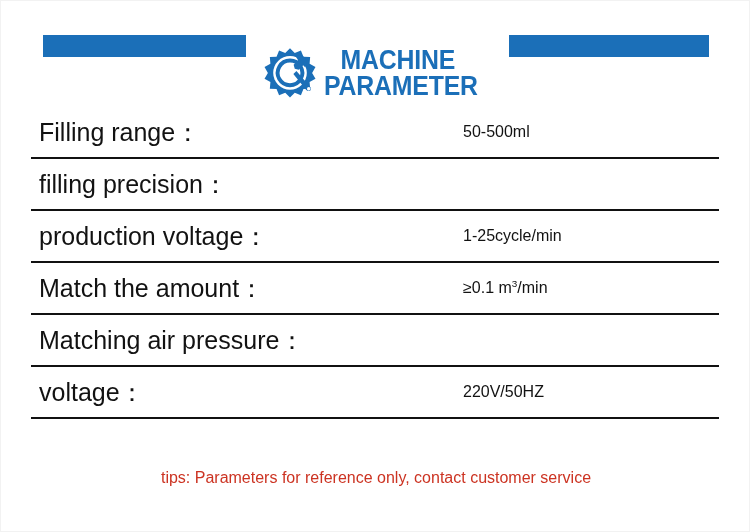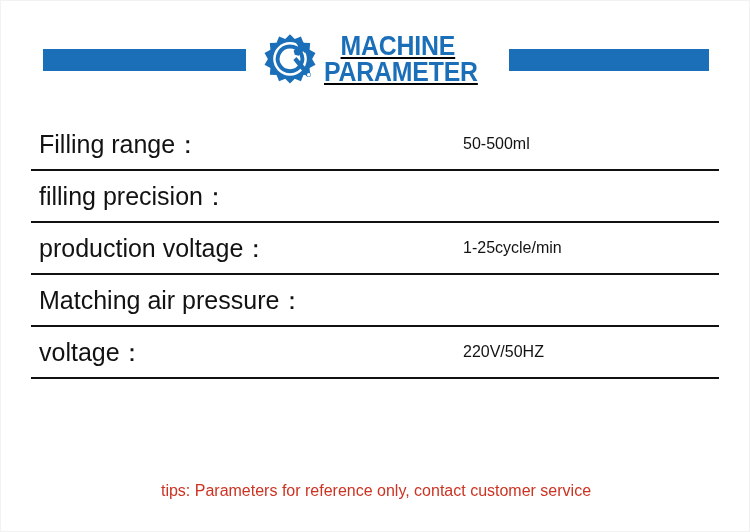--- a/index.html
+++ b/index.html
@@ -19,27 +19,25 @@
     height: 532px;
     box-sizing: border-box;
     border: 1px solid #f2f2f2;
     background: #ffffff;
   }
 
   
   .header {
     position: absolute;
     left: 0;
-    top: 20px;
+    top: 34px;
     width: 750px;
     height: 78px;
     display: flex;
-    align-items: center;
     justify-content: center;
-    text-decoration: underline;
   }
   .rule {
     height: 22px;
     background: #1b6fb8;
     flex: 0 0 auto;
   }
   .rule-left  { width: 203px; margin-right: 16px; }
   .rule-right { width: 200px; margin-left: 18px; }
 
   .title-block {
@@ -64,21 +62,21 @@
     transform-origin: left center;
     white-space: nowrap;
   }
   .title-text .l1 { display: block; padding-left: 18px; }
   .title-text .l2 { display: block; }
 
   
   .table {
     position: absolute;
     left: 30px;
-    top: 118px;
+    top: 106px;
     width: 688px;
   }
   .row {
     position: relative;
     height: 50px;
     border-bottom: 2px solid #111111;
     display: flex;
     align-items: center;
   }
   .row:last-child { border-bottom: 2px solid #111111; }
@@ -103,21 +101,21 @@
   .cell-value sup {
     font-size: 0.62em;
     vertical-align: super;
     line-height: 0;
   }
 
   
   .tips {
     position: absolute;
     left: 0;
-    top: 481px;
+    top: 468px;
     width: 750px;
     text-align: center;
     color: #cc3322;
     font-size: 16px;
     white-space: nowrap;
   }
 </style>
 </head>
 <body>
 
@@ -154,20 +152,24 @@
 
     <div class="row">
       <div class="cell-label">filling precision：</div>
     </div>
 
     <div class="row">
       <div class="cell-label">production voltage：</div>
       <div class="cell-value">1-25cycle/min</div>
     </div>
 
+    <div class="row">
+      <div class="cell-label">Match the amount：</div>
+      <div class="cell-value"><span>≥0.1 m</span><sup>3</sup><span>/min</span></div>
+    </div>
 
     <div class="row">
       <div class="cell-label">Matching air pressure：</div>
     </div>
 
     <div class="row">
       <div class="cell-label">voltage：</div>
       <div class="cell-value">220V/50HZ</div>
     </div>
 

